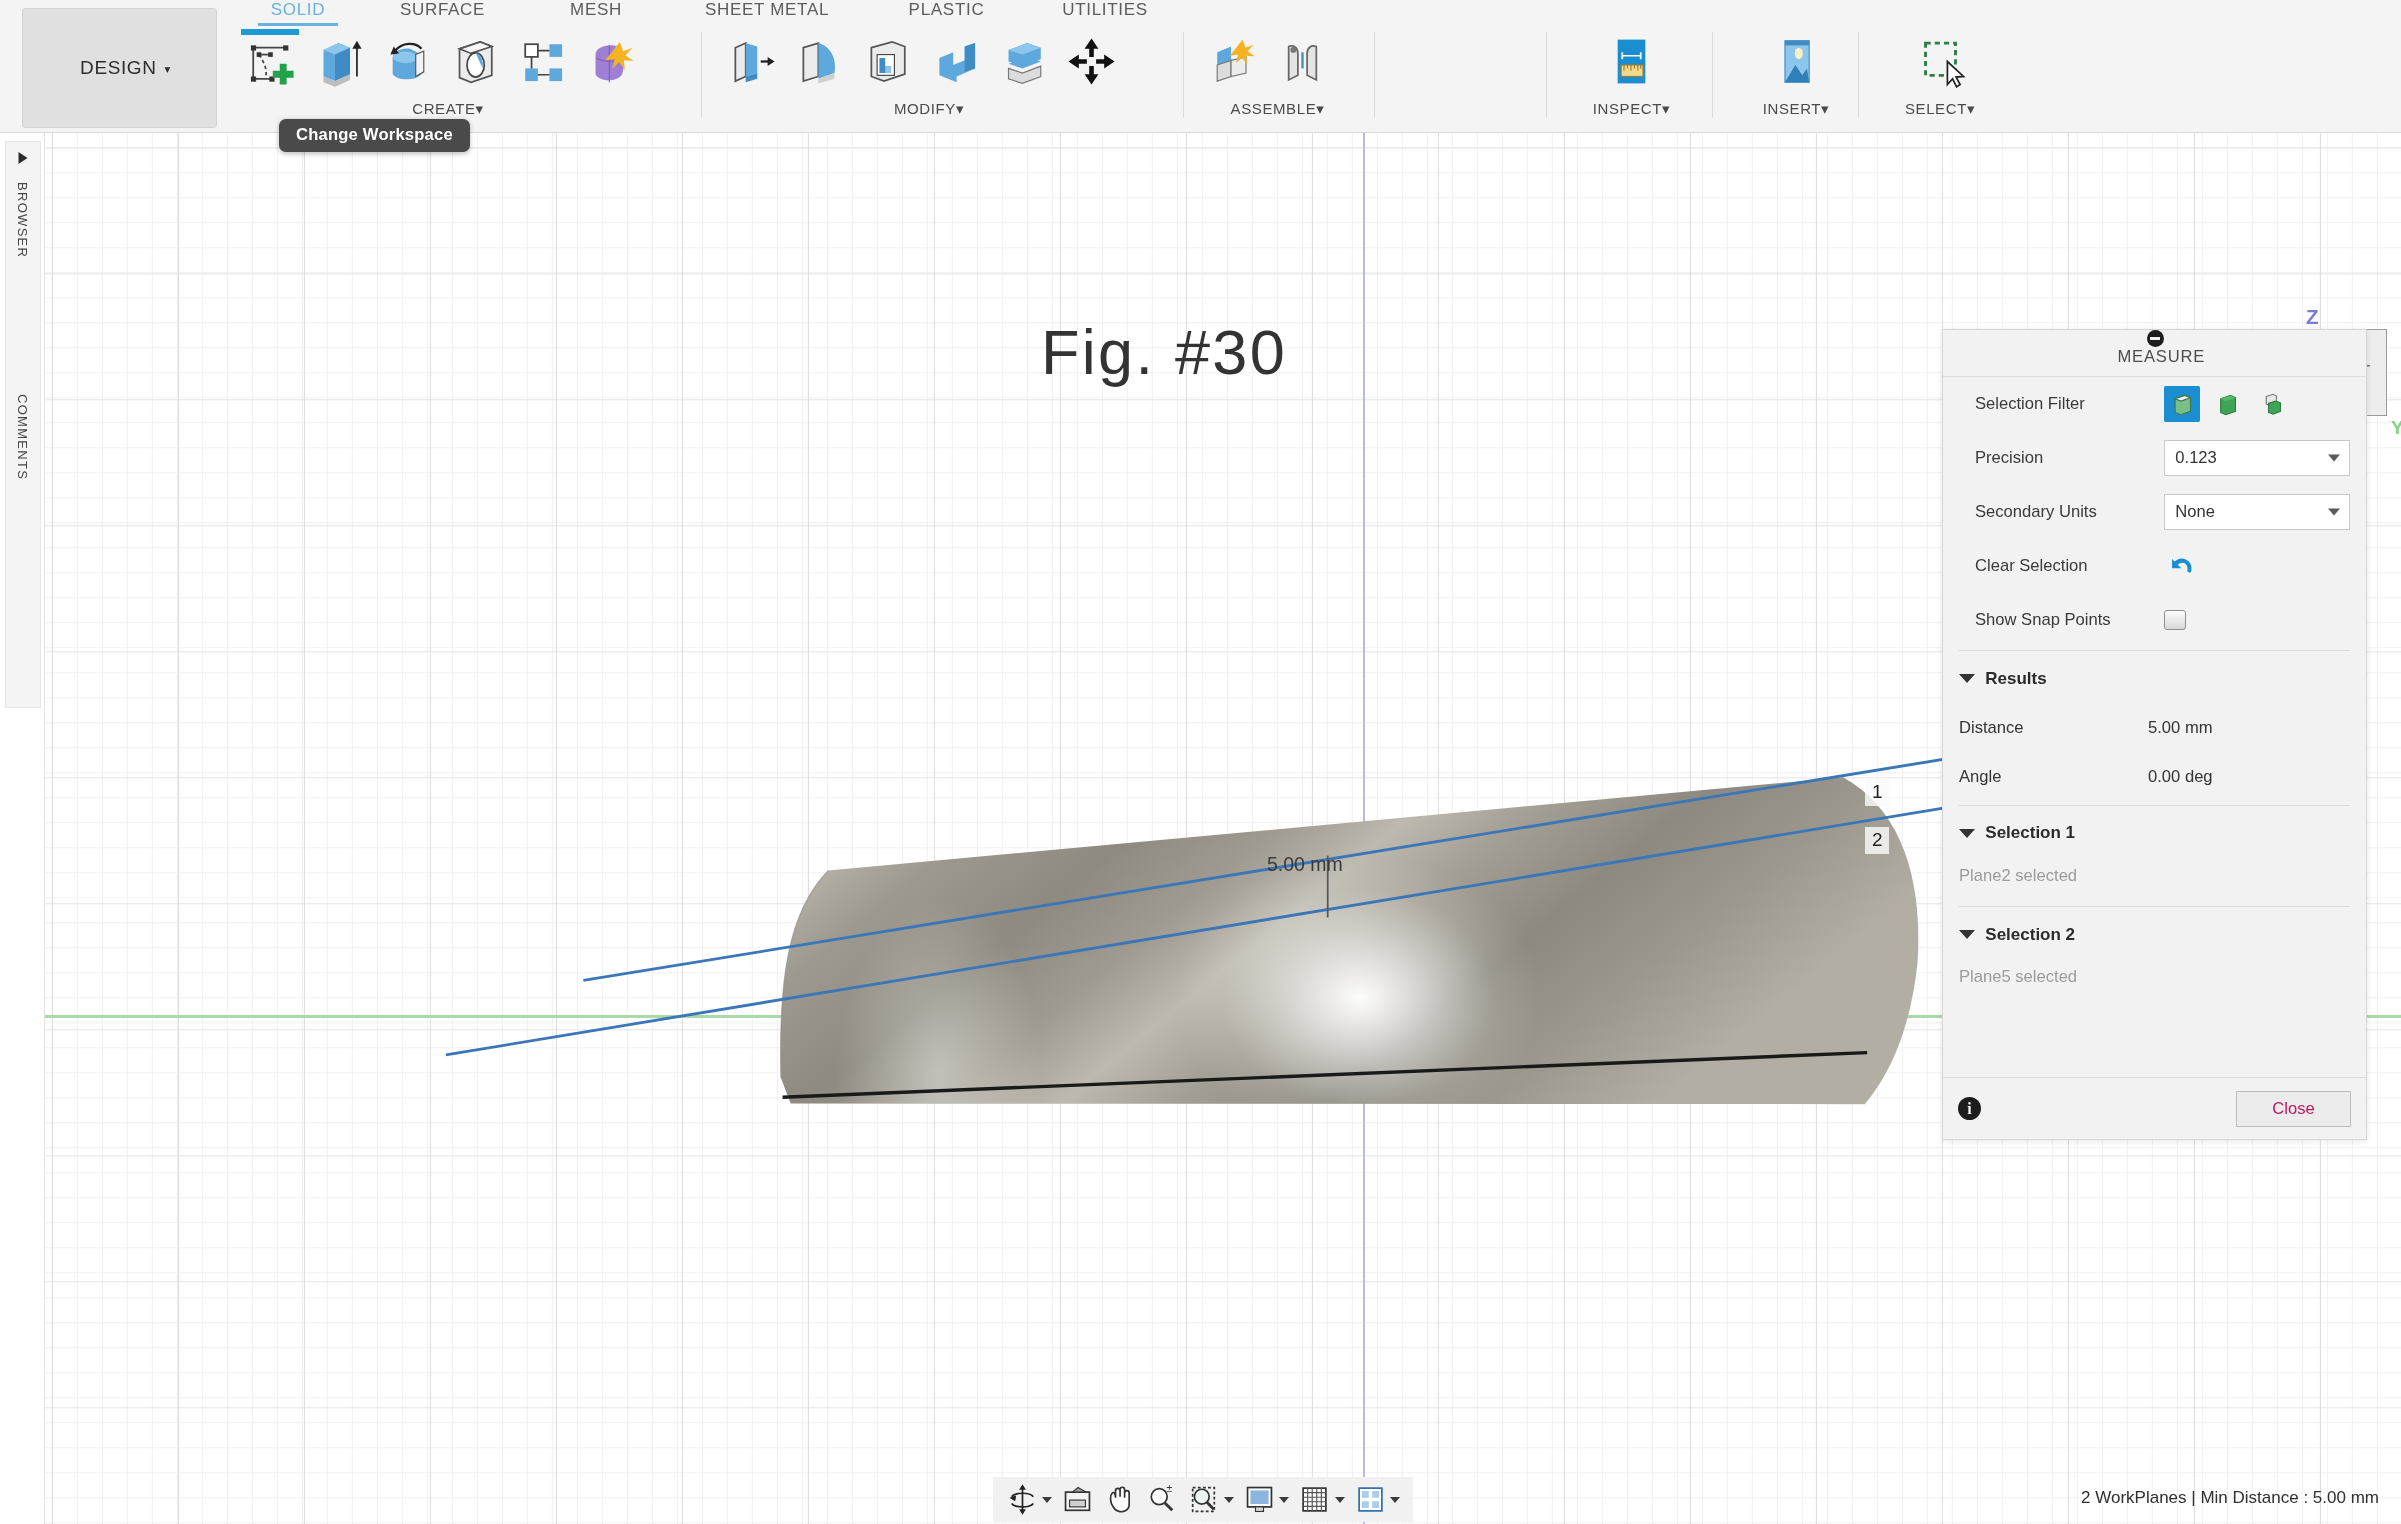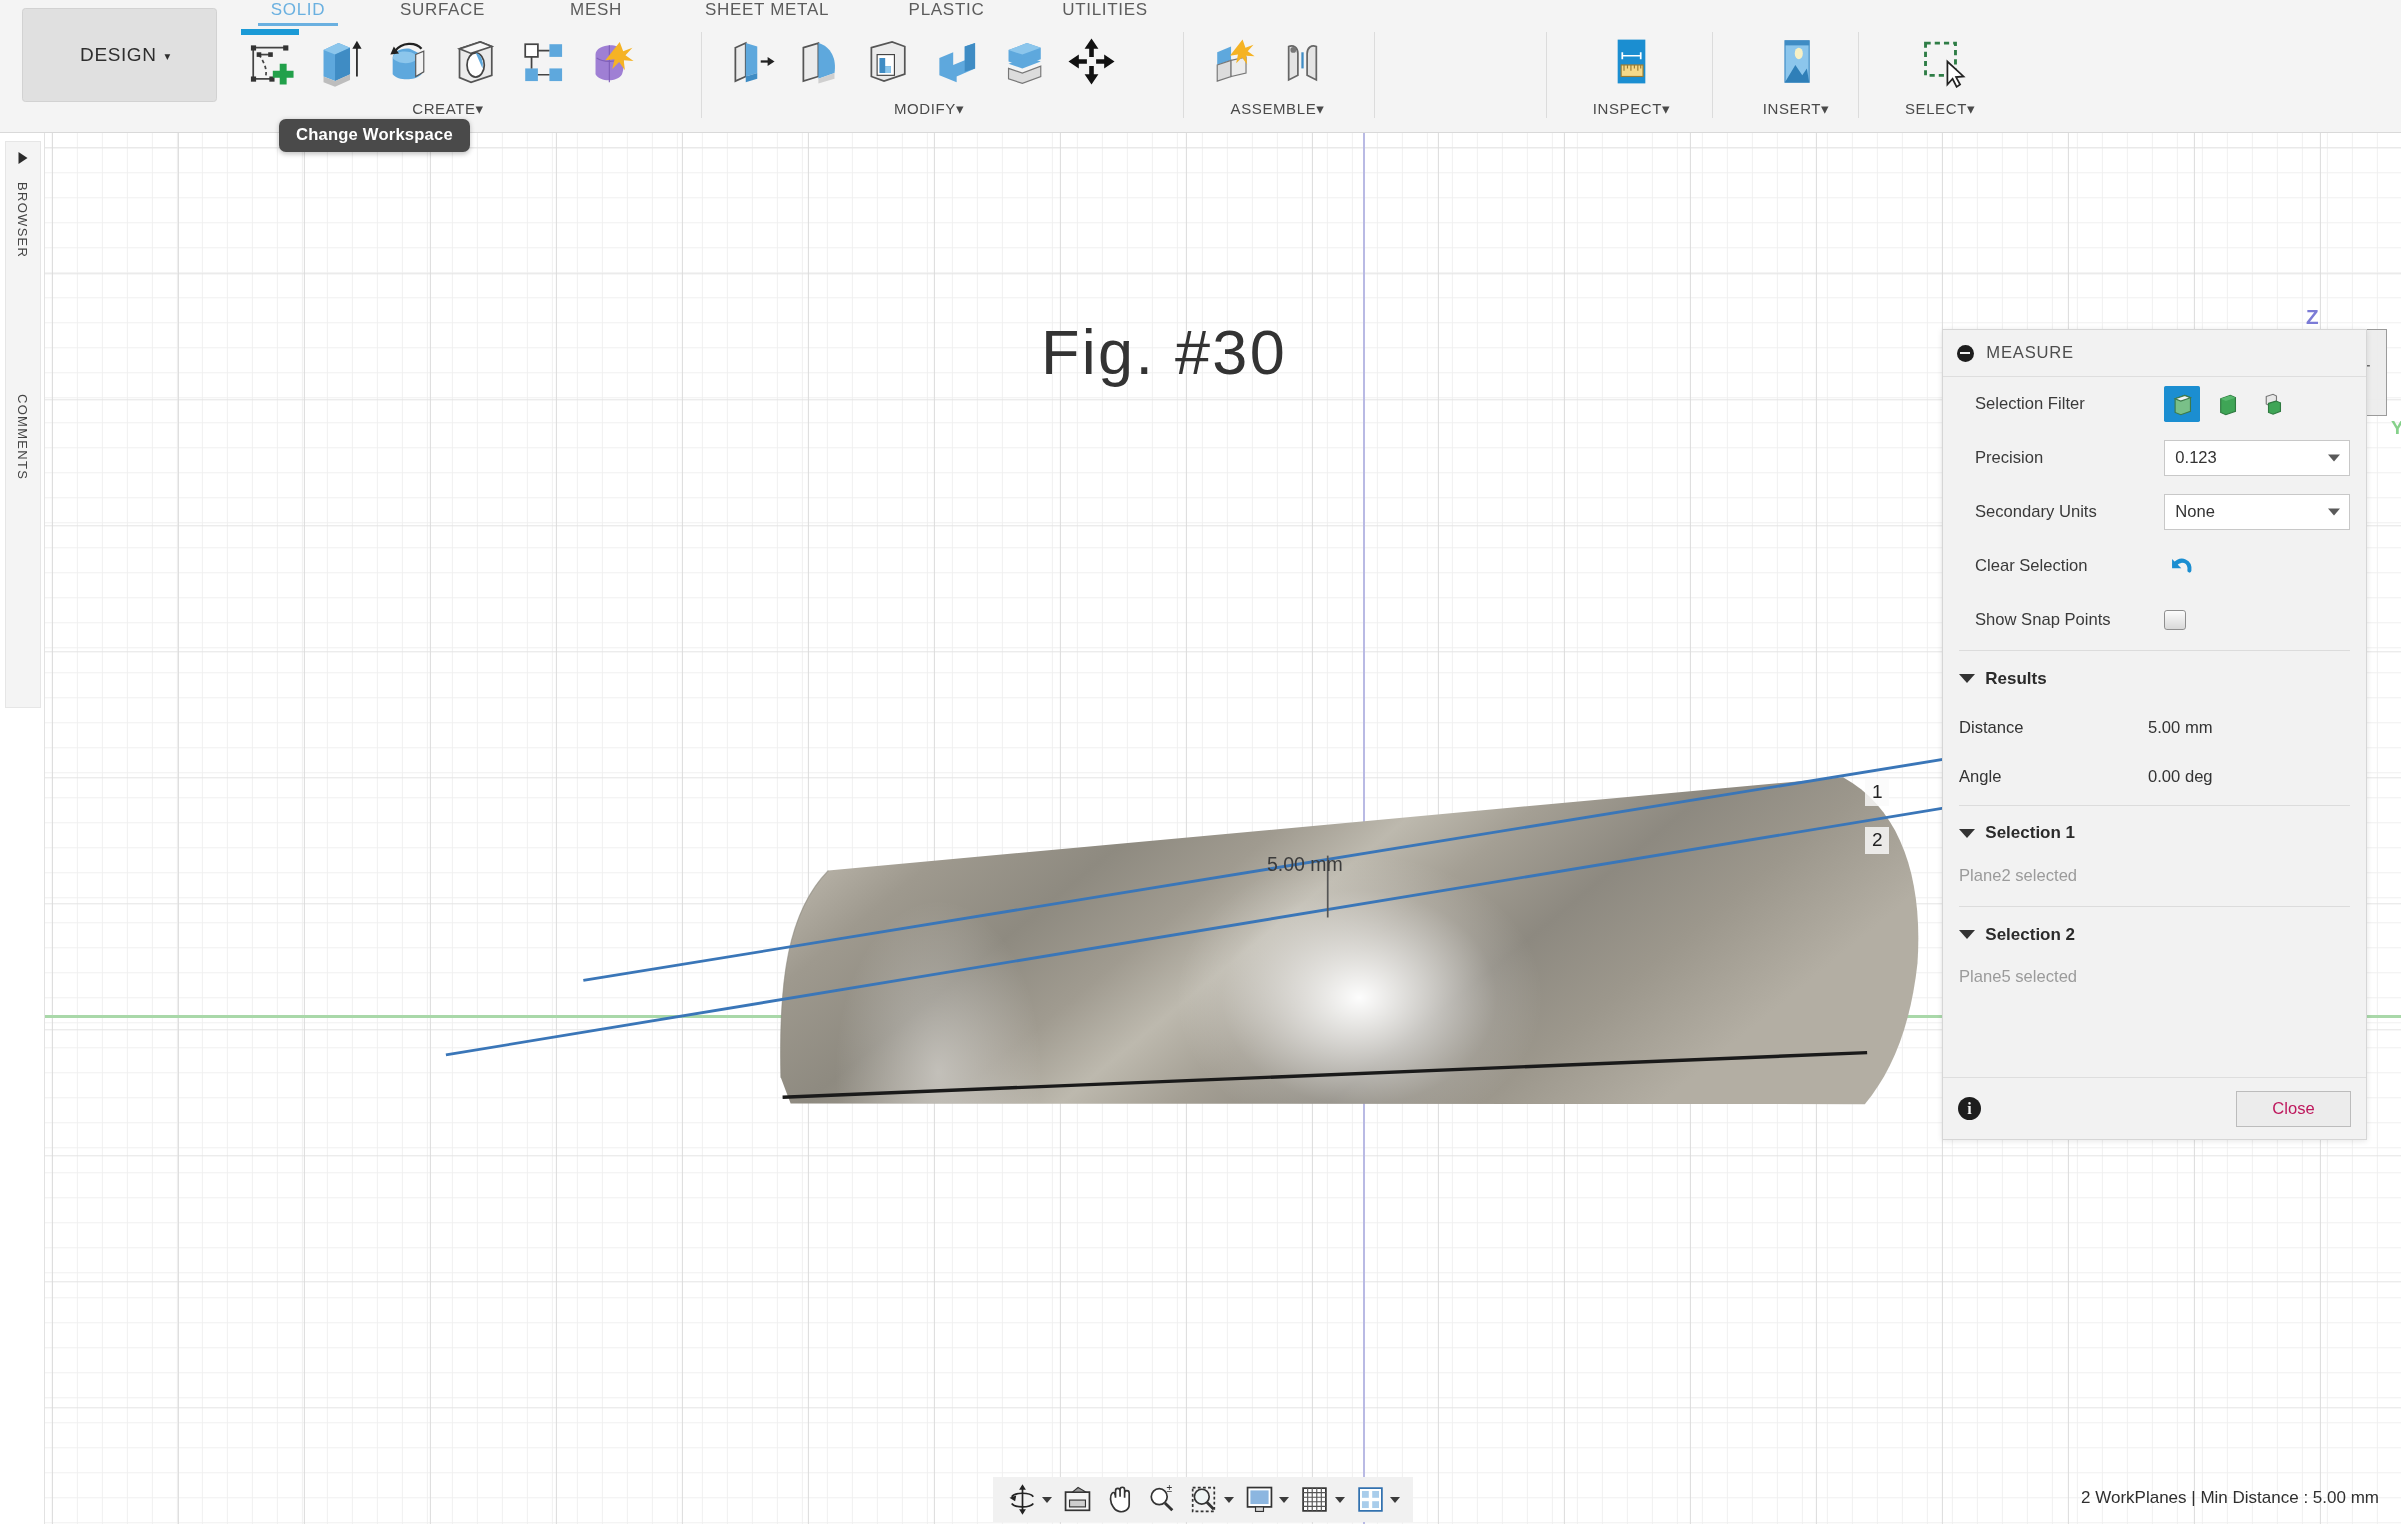--- a/index.html
+++ b/index.html
@@ -30,21 +30,21 @@
     padding-top: 0px;
   }
   .wtab.active { color: #6ab0e0; }
   .wtab.active::after {
     content: ""; position: absolute; left: 6%; right: 6%;
     bottom: -2.3px; height: 2.9px; background: #6ab0e0;
   }
 
   
   #designbtn {
-    position: absolute; left: 22px; top: 8px; width: 195px; height: 94px;
+    position: absolute; left: 22px; top: 8px; width: 195px; height: 120px;
     background: #e0e0e0;
     border: 0.6px solid #d2d2d2; border-radius: 3.4px;
     display: flex; align-items: center; justify-content: center;
     font-size: 19px; color: #2e2e2e; letter-spacing: 0.6px; padding-left: 12px;
   }
   #designbtn .car { font-size: 11.5px; margin-left: 8px; position: relative; top: 1.1px; }
 
   .rgroup { position: absolute; top: 27.5px; height: 103px; }
   .rgroup .icons { display: flex; align-items: flex-start; height: 69px; }
   .rgroup .glabel {
@@ -180,21 +180,21 @@
     width: 425px; height: 811px;
     background: #f2f2f2;
     border: 0.6px solid #d6d6d6;
     box-shadow: 0 1.1px 5.7px rgba(0,0,0,.10);
     z-index: 50;
     font-size: 16.6px; color: #333;
   }
   #mhdr {
     height: 47px; border-bottom: 0.6px solid #dedede;
     display: flex; align-items: center; padding-left: 13.7px;
-    letter-spacing: 0.8px; color: #4d4d4d; font-size: 16.6px;
+    letter-spacing: 0.8px; color: #4d4d4d; font-size: 16.6px; flex-direction: column;
   }
   #mcollapse {
     width: 17px; height: 17px; border-radius: 50%;
     background: #1d1d1d; margin-right: 12.6px; position: relative; flex: 0 0 auto;
   }
   #mcollapse::after {
     content:""; position: absolute; left:3.4px; right:3.4px; top:7.4px; height:2.3px; background:#f2f2f2;
   }
   .mrow { display: flex; align-items: center; padding: 0 16px; height: 54px; }
   .mrow .lab { width: 189px; flex: 0 0 auto; color: #3a3a3a; font-size: 16.6px; margin-left: 16px; }

